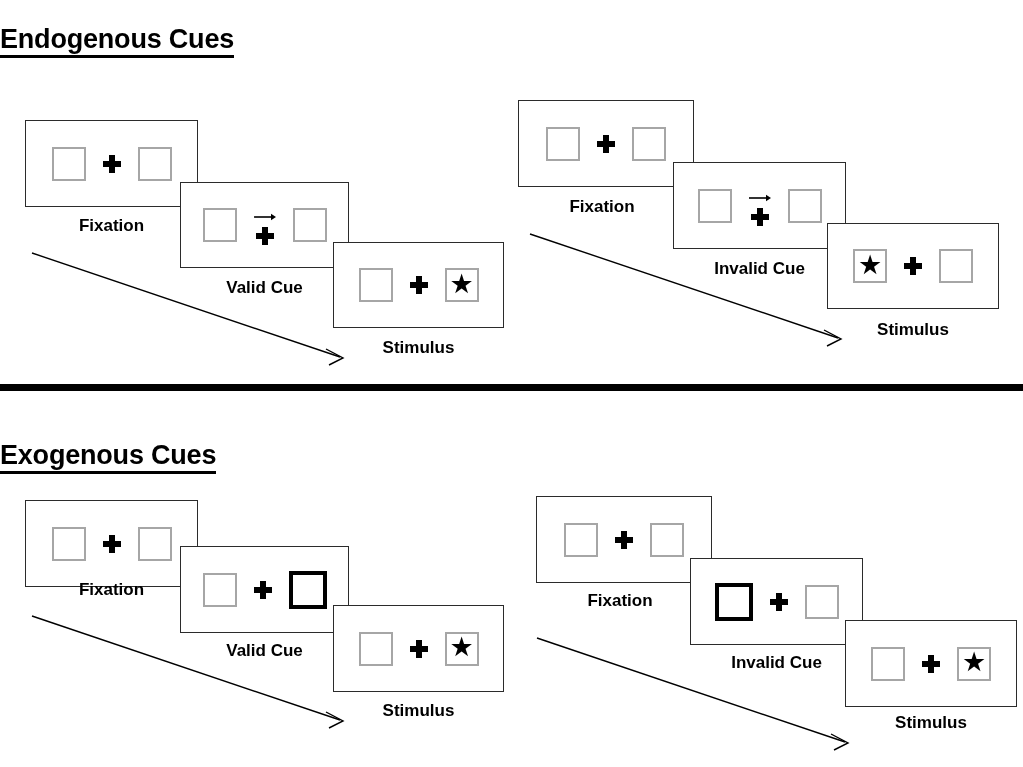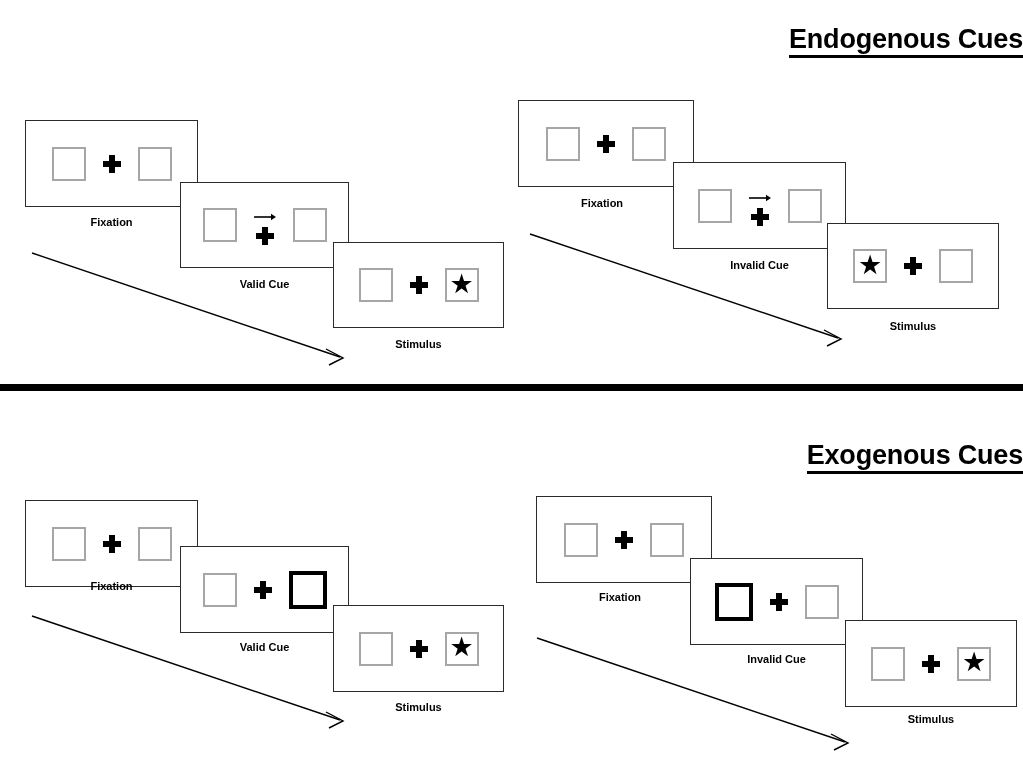--- a/index.html
+++ b/index.html
@@ -13,21 +13,21 @@
     position: relative;
     overflow: hidden;
     font-family: "Liberation Sans", sans-serif;
   }
 
   
   .section-title {
     position: absolute;
     left: 0;
     width: 1023px;
-    text-align: right;
+    text-align: left;
     font-size: 27px;
     font-weight: bold;
     color: #000000;
     letter-spacing: -0.2px;
   }
   .section-title span {
     border-bottom: 3px solid #000;
     padding-bottom: 1px;
   }
   #title-endogenous { top: 24px; }
@@ -115,21 +115,21 @@
     position: relative;
     width: 24px;
     height: 12px;
     margin-bottom: 2px;
   }
   .arrow-right svg { display: block; }
 
   
   .caption {
     position: absolute;
-    font-size: 11px;
+    font-size: 17px;
     font-weight: bold;
     color: #000000;
     white-space: nowrap;
     text-align: center;
   }
 
   
   .seq-arrow {
     position: absolute;
     pointer-events: none;

